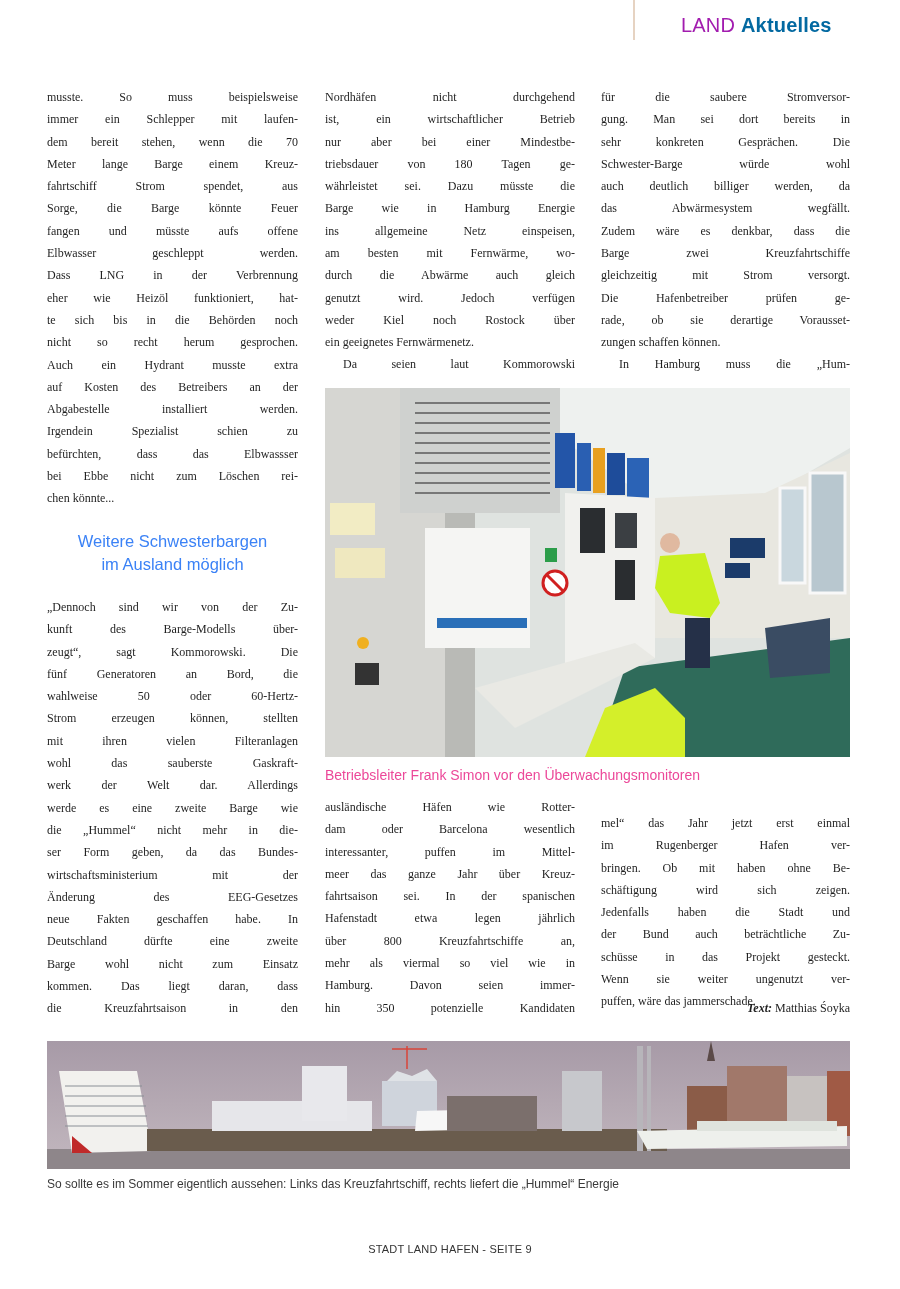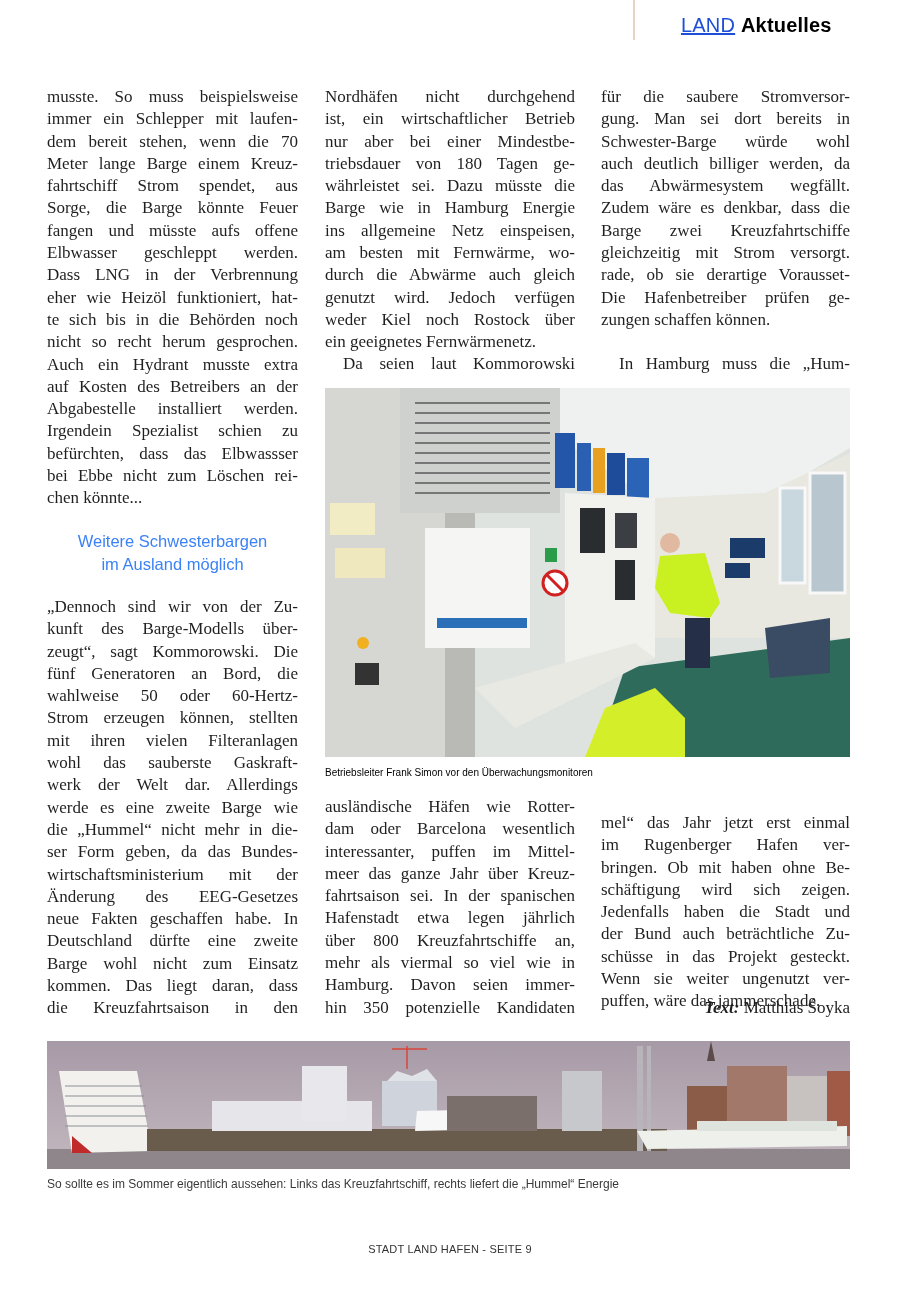--- a/index.html
+++ b/index.html
@@ -1,51 +1,51 @@
 <!DOCTYPE html>
 <html><head>
 <meta charset="utf-8">
 <style>
   html, body { margin: 0; padding: 0; background: #ffffff; }
   body { width: 900px; height: 1289px; position: relative; overflow: hidden; font-family: "Liberation Serif", serif; color: #1f1f1f; }
 
   .rubric-rule { position: absolute; left: 633px; top: 0; width: 2px; height: 40px; background: #e6d3c2; }
   .rubric { position: absolute; left: 681px; top: 14px; font-family: "Liberation Sans", sans-serif; font-size: 20px; letter-spacing: 0.2px; white-space: nowrap; }
-  .rubric .land { color: #1d4ed8; text-decoration: underline; }
+  .rubric .land { color: #a21caf; }
   .rubric .aktuelles { color: #c8202a; font-weight: bold; }
 
-  .col { position: absolute; font-size: 17px; line-height: 22.3px; text-align: justify; hyphens: manual; }
+  .col { position: absolute; font-size: 12px; line-height: 22.3px; text-align: justify; hyphens: manual; }
   .c1 { left: 47px; width: 251px; }
   .c2 { left: 325px; width: 250px; }
   .c3 { left: 601px; width: 249px; }
 
   .line { display: block; text-align: justify; text-align-last: justify; white-space: nowrap; }
   .line.last { text-align-last: left; }
   .line.right { text-align: right; text-align-last: right; }
 
   .subhead { position: absolute; left: 47px; width: 251px; top: 530px; font-family: "Liberation Sans", sans-serif; font-size: 16.5px; line-height: 23px; color: #3b82f6; text-align: center; }
 
   .photo1 { position: absolute; left: 325px; top: 388px; width: 525px; height: 369px; overflow: hidden; background: #cfd6d3; }
-  .cap1 { position: absolute; left: 325px; top: 767px; font-family: "Liberation Sans", sans-serif; font-size: 10px; color: #000000; white-space: nowrap; }
+  .cap1 { position: absolute; left: 325px; top: 767px; font-family: "Liberation Sans", sans-serif; font-size: 14px; color: #ec4899; white-space: nowrap; }
 
   .photo2 { position: absolute; left: 47px; top: 1041px; width: 803px; height: 128px; overflow: hidden; background: #a89ea6; }
   .cap2 { position: absolute; left: 47px; top: 1177px; font-family: "Liberation Sans", sans-serif; font-size: 12px; color: #3a3a3a; white-space: nowrap; }
 
   .footer { position: absolute; left: 0; width: 900px; top: 1243px; text-align: center; font-family: "Liberation Sans", sans-serif; font-size: 11px; color: #333; letter-spacing: 0.2px; }
 
   .byline-label { font-style: italic; font-weight: bold; }
   svg { display: block; }
 </style>
 </head>
 <body>
 
 <div class="rubric-rule"></div>
 <div class="rubric">
   <span class="land">LAND</span>
-  <span class="aktuelles" style="color: #000000; text-align: right;">Aktuelles</span>
+  <span class="aktuelles" style="color: #0369a1; text-align: right;">Aktuelles</span>
 </div>
 
 <div class="col c1" style="top:86px;" id="c1p1">
     <span class="line">musste. So muss beispielsweise</span>
     <span class="line">immer ein Schlepper mit laufen-</span>
     <span class="line">dem bereit stehen, wenn die 70</span>
     <span class="line">Meter lange Barge einem Kreuz-</span>
     <span class="line">fahrtschiff Strom spendet, aus</span>
     <span class="line">Sorge, die Barge könnte Feuer</span>
     <span class="line">fangen und müsste aufs offene</span>
@@ -114,28 +114,29 @@
     <span class="line">Hafenstadt etwa legen jährlich</span>
     <span class="line">über 800 Kreuzfahrtschiffe an,</span>
     <span class="line">mehr als viermal so viel wie in</span>
     <span class="line">Hamburg. Davon seien immer-</span>
     <span class="line">hin 350 potenzielle Kandidaten</span>
   </div>
 
 <div class="col c3" style="top:86px;" id="c3top">
     <span class="line">für die saubere Stromversor-</span>
     <span class="line">gung. Man sei dort bereits in</span>
+    <span class="line">sehr konkreten Gesprächen. Die</span>
     <span class="line">Schwester-Barge würde wohl</span>
     <span class="line">auch deutlich billiger werden, da</span>
     <span class="line">das Abwärmesystem wegfällt.</span>
     <span class="line">Zudem wäre es denkbar, dass die</span>
     <span class="line">Barge zwei Kreuzfahrtschiffe</span>
     <span class="line">gleichzeitig mit Strom versorgt.</span>
+    <span class="line">Die Hafenbetreiber prüfen ge-</span>
     <span class="line">rade, ob sie derartige Vorausset-</span>
-    <span class="line">Die Hafenbetreiber prüfen ge-</span>
     <span class="line last">zungen schaffen können.</span>
   </div>
 <div class="col c3" style="top:353px; padding-left:18px; width:231px;">
   <span class="line">In Hamburg muss die „Hum-</span>
 </div>
 <div class="col c3" style="top:812px;" id="c3bot">
     <span class="line">mel“ das Jahr jetzt erst einmal</span>
     <span class="line">im Rugenberger Hafen ver-</span>
     <span class="line">bringen. Ob mit haben ohne Be-</span>
     <span class="line">schäftigung wird sich zeigen.</span>

